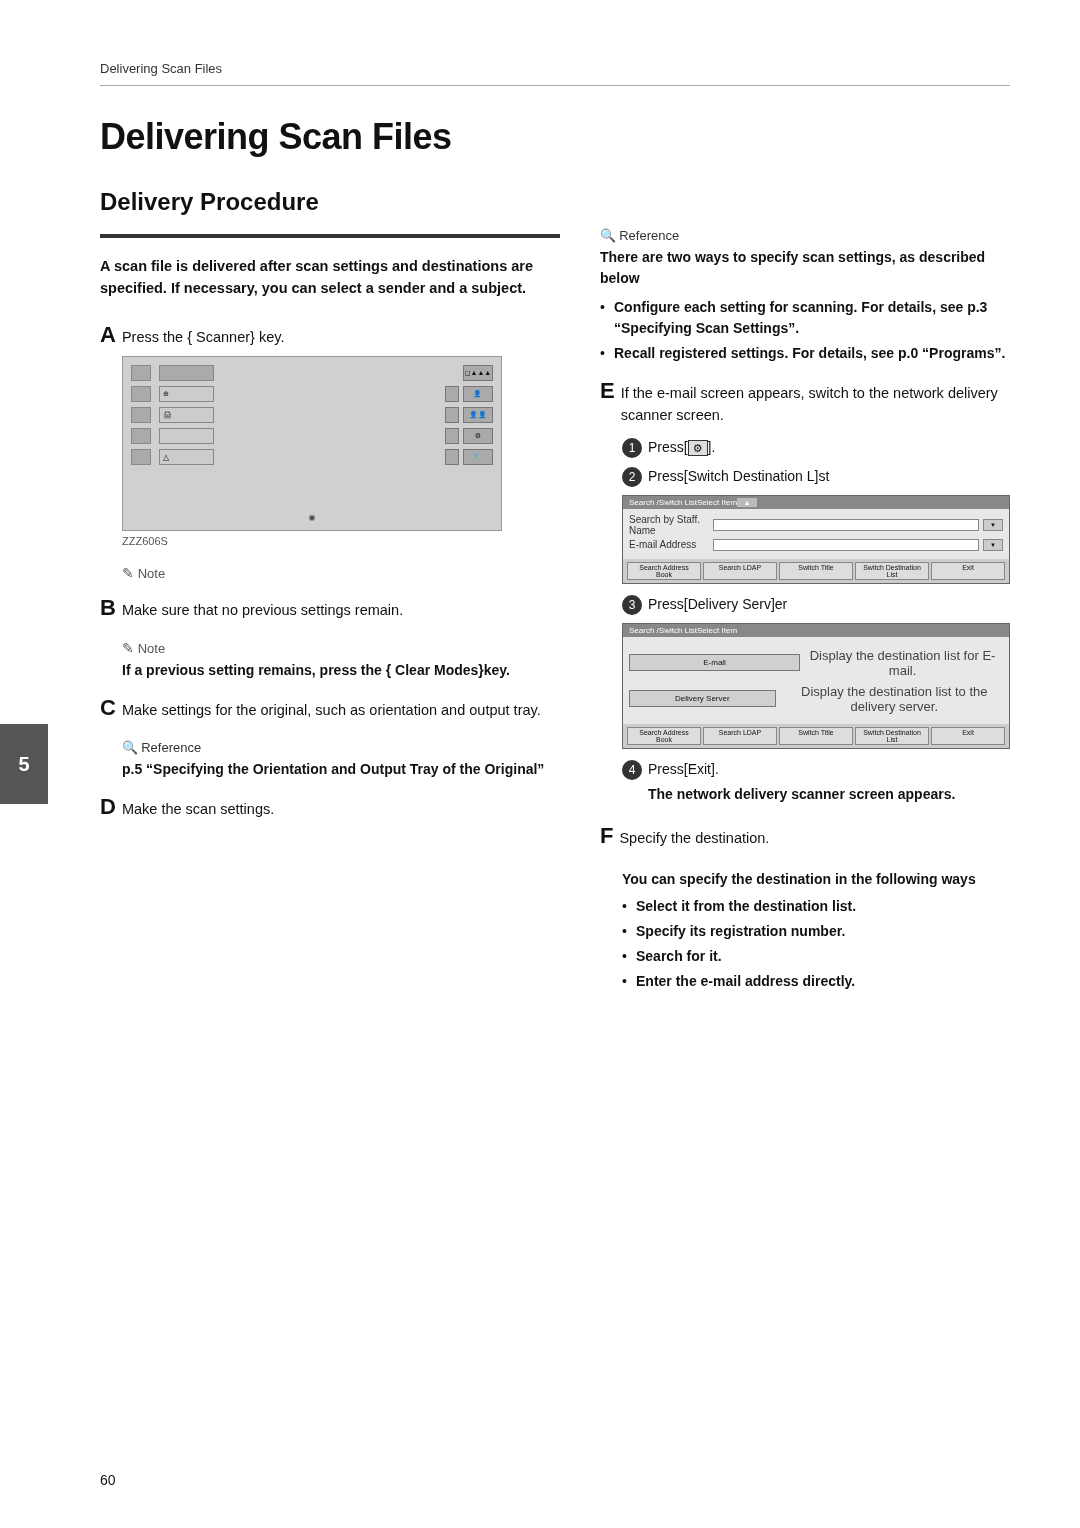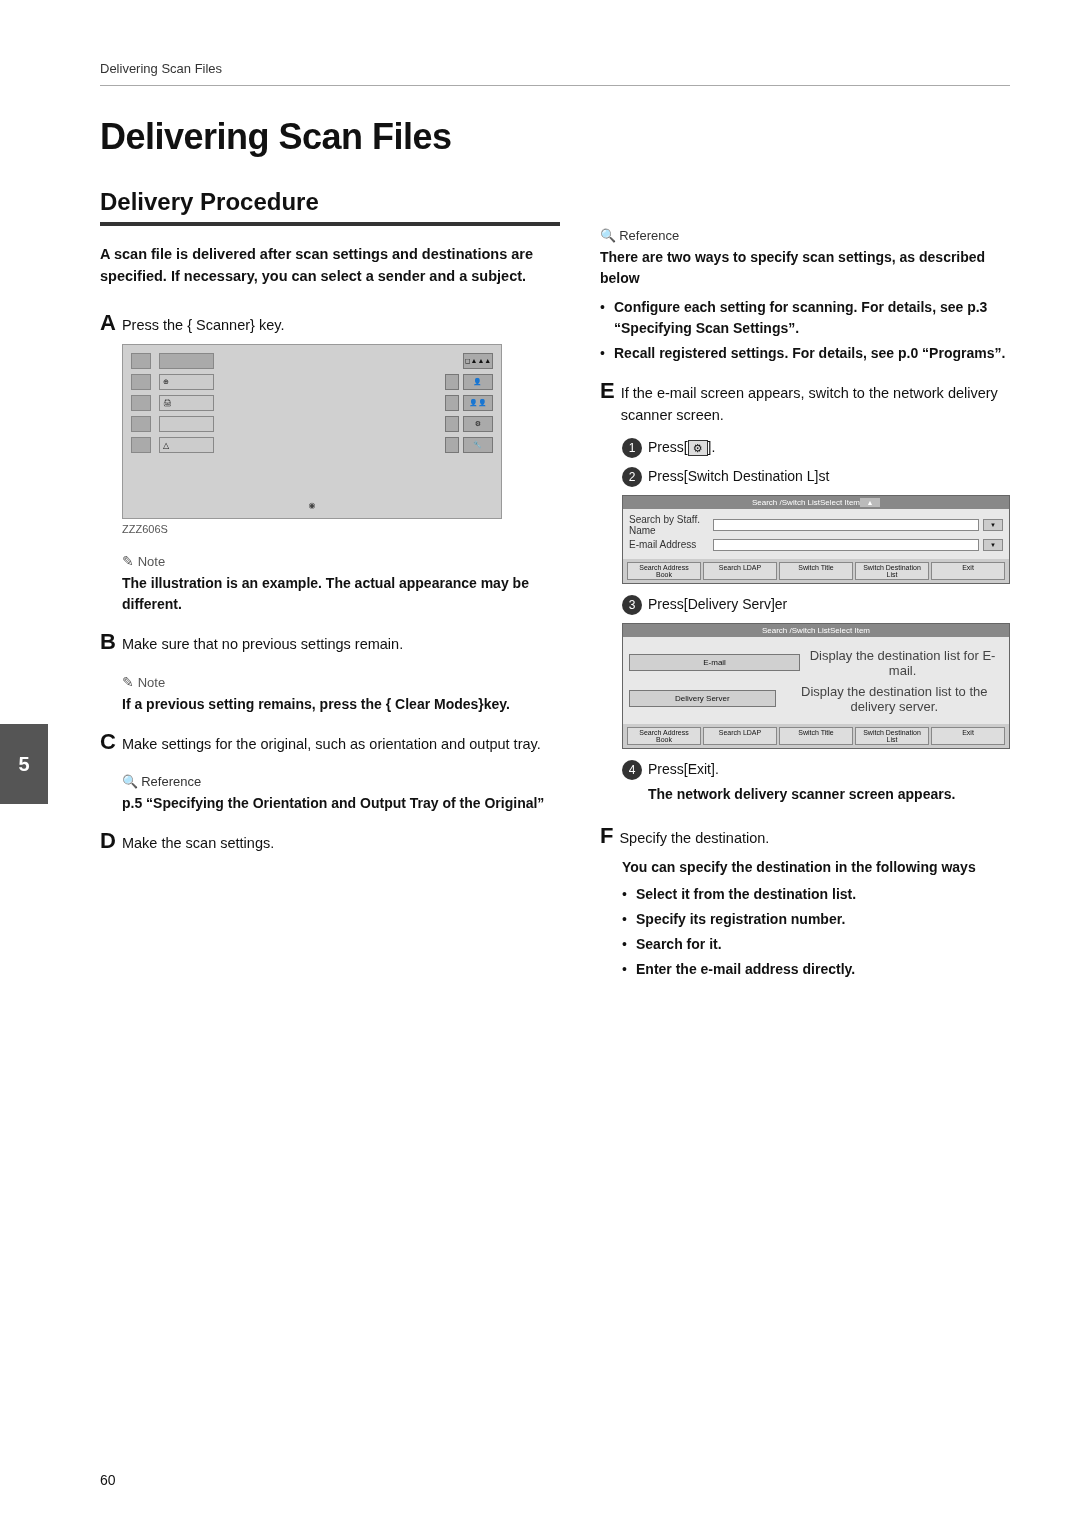--- a/index.html
+++ b/index.html
@@ -52,21 +52,21 @@
     .right-col {
       flex: 1;
     }
 
     
     .section-heading {
       font-size: 24px;
       font-weight: bold;
       font-family: Arial, sans-serif;
       border-bottom: 4px solid #333;
-      padding-bottom: 6px;
+      padding-bottom: 18px;
       margin-bottom: 18px;
     }
 
     
     .intro-bold {
       font-size: 14.5px;
       font-weight: bold;
       line-height: 1.5;
       margin-bottom: 22px;
       font-family: Arial, sans-serif;
@@ -248,21 +248,21 @@
       font-size: 9px;
       font-family: Arial, sans-serif;
     }
 
     .mini-screen-header {
       background: #888;
       color: #fff;
       padding: 2px 6px;
       font-size: 8px;
       display: flex;
-      justify-content: center;
+      justify-content: flex-start;
     }
 
     .mini-screen-body {
       padding: 5px 6px;
       background: #e8e8e8;
     }
 
     .mini-row {
       display: flex;
       align-items: center;
@@ -445,23 +445,20 @@
           </div>
         </div>
         <div class="scanner-image-caption">ZZZ606S</div>
       </div>
 
       <div class="note-box">
         <div class="note-label">
           <span class="note-icon">✎</span>
           <span>Note</span>
         </div>
-        <div class="note-content">
-          <b>The illustration is an example. The actual appearance may be different.</b>
-        </div>
       </div>
 
       <div class="step-block step">
         <div class="step-inline">
           <span class="step-label">B</span>
           <span class="step-text">Make sure that no previous settings remain.</span>
         </div>
       </div>
 
       <div class="note-box">
@@ -595,21 +592,21 @@
             </div>
           </div>
         </div>
       </div>
 
       <div class="step-block step">
         <div class="step-inline">
           <span class="step-label">F</span>
           <span class="step-text">Specify the destination.</span>
         </div>
-        <div style="margin-left:22px; margin-top:8px;">
+        <div style="margin-left:22px; margin-top:20px;">
           <p style="font-size:14px; font-family:Arial,sans-serif; font-weight:bold; line-height:1.5; margin-bottom:6px;">You can specify the destination in the following ways</p>
           <ul class="bullet-list">
             <li><b>Select it from the destination list.</b></li>
             <li><b>Specify its registration number.</b></li>
             <li><b>Search for it.</b></li>
             <li><b>Enter the e-mail address directly.</b></li>
           </ul>
         </div>
       </div>
 

